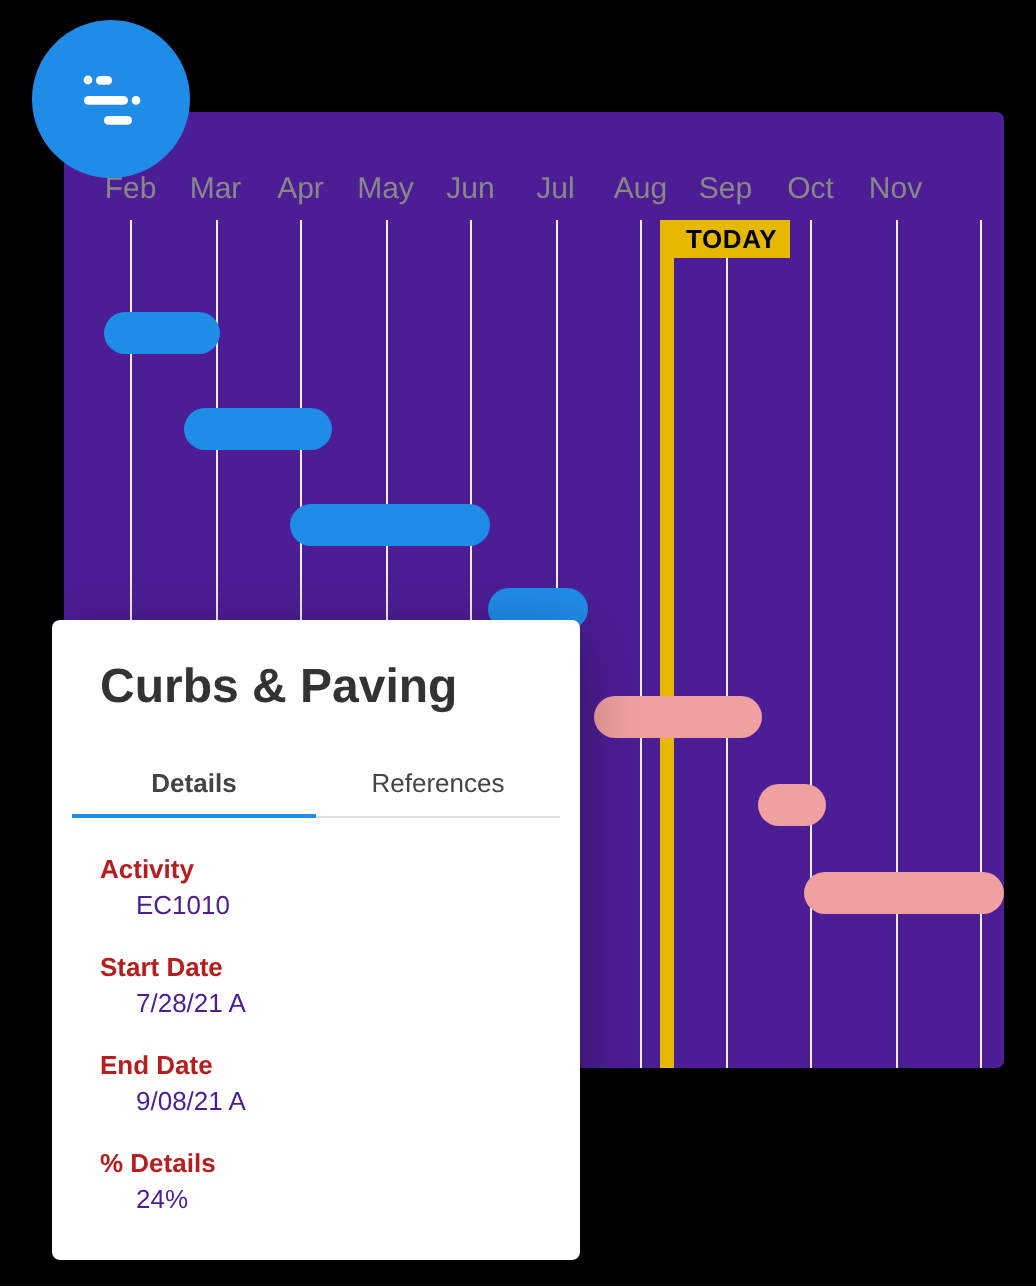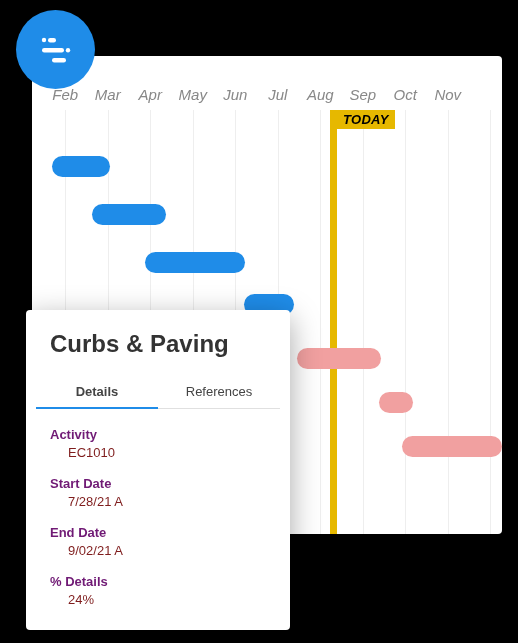--- a/index.html
+++ b/index.html
@@ -10,24 +10,23 @@
     font-family: -apple-system, BlinkMacSystemFont, "Segoe UI", Arial, sans-serif;
     position: relative;
     overflow: hidden;
   }
   .gantt-container {
     position: absolute;
     left: 32px;
     top: 56px;
     width: 470px;
     height: 478px;
-    background: #ffffff;
+    background: #4c1d95;
     border-radius: 4px;
     box-shadow: 0 4px 20px rgba(0,0,0,0.3);
-    font-style: italic;
   }
   .logo-badge {
     position: absolute;
     left: 16px;
     top: 10px;
     width: 79px;
     height: 79px;
     background: #1f8ce8;
     border-radius: 50%;
     z-index: 10;
@@ -125,25 +124,25 @@
     border-bottom: 2px solid #1f8ce8;
     margin-bottom: -1px;
   }
   .fields {
     padding: 18px 24px;
   }
   .field { margin-bottom: 16px; }
   .field-label {
     font-size: 13px;
     font-weight: 700;
-    color: #701a75;
+    color: #b91c1c;
   }
   .field-value {
     font-size: 13px;
-    color: #7f1d1d;
+    color: #4c1d95;
     padding-left: 18px;
     padding-top: 3px;
   }
 </style>
 </head>
 <body>
 
 <div class="logo-badge">
   <svg viewBox="0 0 44 44">
     <circle cx="10" cy="12" r="2.2" fill="#fff"></circle>
@@ -202,20 +201,20 @@
       <div class="field">
         <div class="field-label">Activity</div>
         <div class="field-value">EC1010</div>
       </div>
       <div class="field">
         <div class="field-label">Start Date</div>
         <div class="field-value">7/28/21 A</div>
       </div>
       <div class="field">
         <div class="field-label">End Date</div>
-        <div class="field-value">9/02/21 A</div>
+        <div class="field-value">9/08/21 A</div>
       </div>
       <div class="field">
         <div class="field-label">% Details</div>
         <div class="field-value">24%</div>
       </div>
     </div>
 </div>
 
 </body></html>

